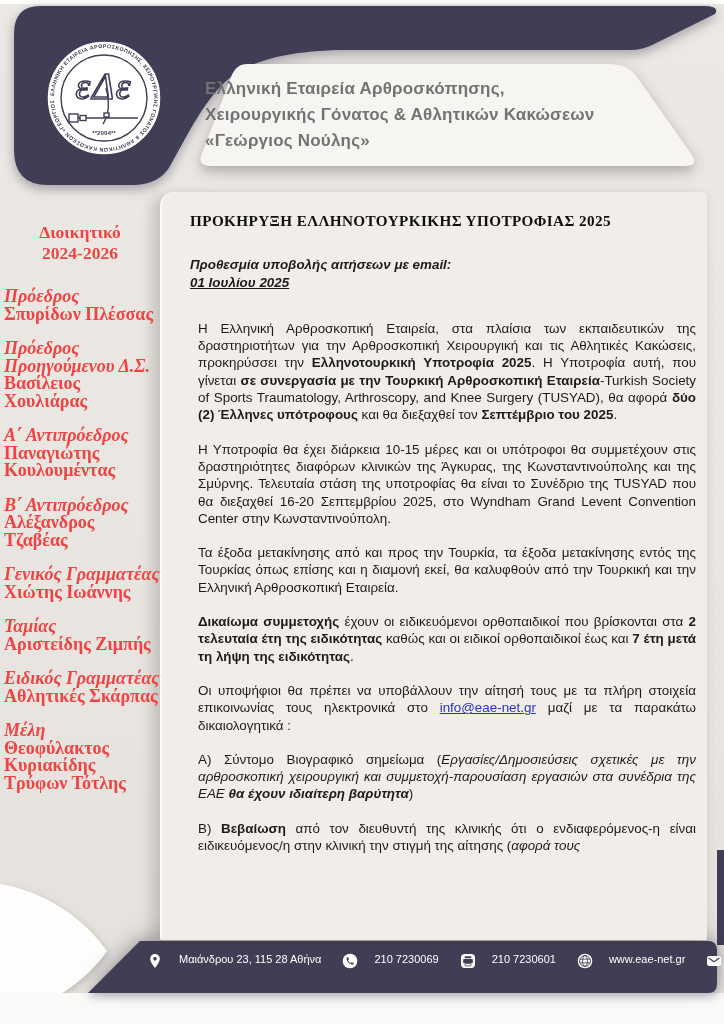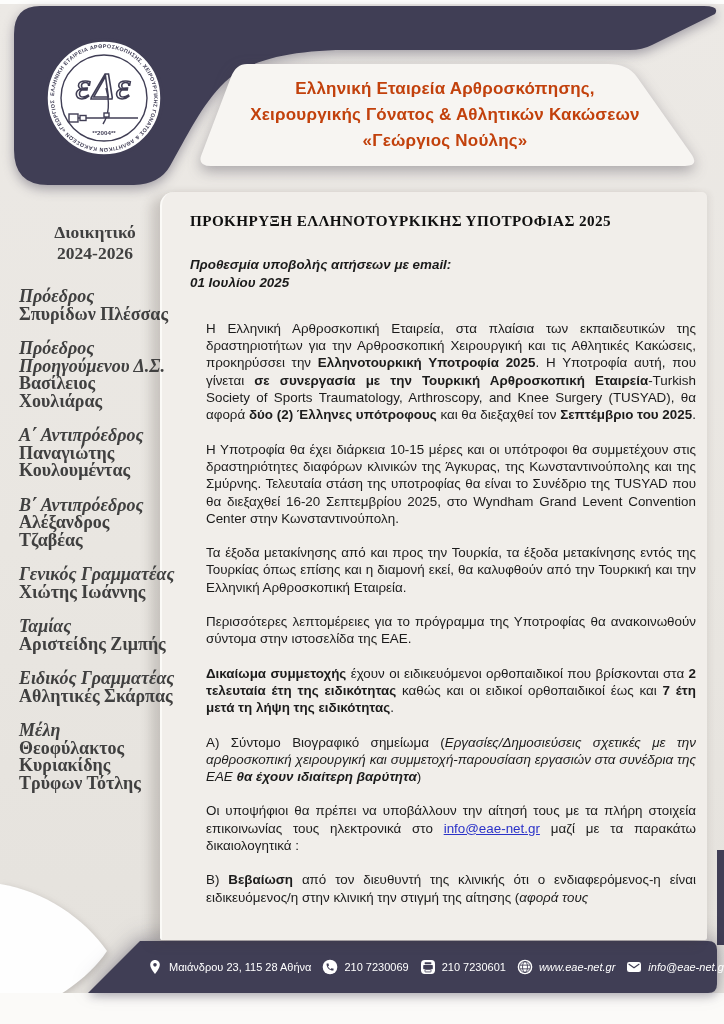--- a/index.html
+++ b/index.html
@@ -3,54 +3,54 @@
 <meta charset="utf-8">
 <style>
   html,body{margin:0;padding:0;background:#ffffff;}
   .page{position:relative;width:724px;height:1024px;background:#fdfdfc;overflow:hidden;
         font-family:"Liberation Sans",sans-serif;}
   .beige-bg{position:absolute;left:0;top:4px;width:724px;height:990px;
         background:linear-gradient(180deg,#ece9e5 0%,#e9e6e1 55%,#e5e2dd 100%);}
   svg.deco{position:absolute;left:0;top:0;width:724px;height:1024px;}
 
   
-  .plate-text{position:absolute;left:205px;top:76px;width:480px;text-align:center;
-        color:#c2410c;font-weight:bold;font-size:17px;line-height:26px;letter-spacing:.2px;}
+  .plate-text{position:absolute;left:205px;top:76px;width:480px;text-align:left;
+        color:#737373;font-weight:bold;font-size:17px;line-height:26px;letter-spacing:.2px;}
 
   
   .logo{position:absolute;left:42px;top:36px;width:124px;height:124px;}
 
   
-  .sidebar{position:absolute;left:15px;top:222px;width:160px;color:#404040;
+  .sidebar{position:absolute;left:0;top:222px;width:160px;color:#ef4444;
         font-family:"Liberation Serif",serif;}
   .board-title{font-size:17.5px;font-weight:bold;text-align:center;line-height:21px;margin:0 6px 24px 6px;}
   .board-item{margin:0 0 17px 4px;font-size:18px;line-height:17.5px;font-weight:bold;}
   .board-item .role{font-style:italic;}
 
   
   .sheet{position:absolute;left:160px;top:192px;width:545px;height:748px;background:#f1eeea;
         border-radius:14px 5px 2px 2px;border-left:2px solid #fbfaf7;
         box-shadow:-9px 4px 12px rgba(70,62,55,.20), 3px 0 6px rgba(70,62,55,.07);}
   .content{position:absolute;left:190px;top:212px;width:506px;color:#1b1b1b;
         font-size:13.4px;line-height:17.3px;text-align:justify;}
   .doc-title{font-family:"Liberation Serif",serif;font-size:15.2px;font-weight:bold;color:#101010;
         letter-spacing:.4px;margin:0 0 27px 0;text-align:left;}
   .deadline{font-weight:bold;font-style:italic;margin:0 0 29px 0;text-align:left;}
-  .deadline .date{}
-  .content p{margin:0 0 17px 16px;}
+  .deadline .date{text-decoration:underline;}
+  .content p{margin:0 0 17px 8px;}
   .content .b{font-weight:bold;}
   .content .i{font-style:italic;}
   .content a.link{color:#2b32c8;text-decoration:underline;cursor:pointer;}
 
   
   .footer-row{position:absolute;left:147px;top:953px;width:565px;height:28px;display:flex;
-        align-items:center;gap:6px;color:#ffffff;font-size:11px;white-space:nowrap;}
+        gap:16px;color:#ffffff;font-size:11px;white-space:nowrap;}
   .footer-row .f-ic{width:16px;height:16px;flex:0 0 auto;display:block;}
   .footer-row .f-txt{margin-right:5px;}
-  .footer-row a.f-txt{color:#ffffff;text-decoration:none;font-style:italic;}
+  .footer-row a.f-txt{color:#ffffff;text-decoration:none;}
 </style>
 </head>
 <body>
 
 <div class="page">
 
   <div class="beige-bg"></div>
 
   <svg class="deco" viewBox="0 0 724 1024">
 
@@ -140,24 +140,23 @@
 
   <div class="content">
     <div class="doc-title">ΠΡΟΚΗΡΥΞΗ ΕΛΛΗΝΟΤΟΥΡΚΙΚΗΣ ΥΠΟΤΡΟΦΙΑΣ 2025</div>
     <div class="deadline">
       <div>Προθεσμία υποβολής αιτήσεων με email:</div>
       <div class="date">01 Ιουλίου 2025</div>
     </div>
     <p><span>Η Ελληνική Αρθροσκοπική Εταιρεία, στα πλαίσια των εκπαιδευτικών της δραστηριοτήτων για την Αρθροσκοπική Χειρουργική και τις Αθλητικές Κακώσεις, προκηρύσσει την </span><span class="b">Ελληνοτουρκική Υποτροφία 2025</span><span>. Η Υποτροφία αυτή, που γίνεται </span><span class="b">σε συνεργασία με την Τουρκική Αρθροσκοπική Εταιρεία</span><span>-Turkish Society of Sports Traumatology, Arthroscopy, and Knee Surgery (TUSYAD), θα αφορά </span><span class="b">δύο (2) Έλληνες υπότροφους</span><span> και θα διεξαχθεί τον </span><span class="b">Σεπτέμβριο του 2025</span><span>.</span></p>
     <p><span>Η Υποτροφία θα έχει διάρκεια 10-15 μέρες και οι υπότροφοι θα συμμετέχουν στις δραστηριότητες διαφόρων κλινικών της Άγκυρας, της Κωνσταντινούπολης και της Σμύρνης. Τελευταία στάση της υποτροφίας θα είναι το Συνέδριο της TUSYAD που θα διεξαχθεί 16-20 Σεπτεμβρίου 2025, στο Wyndham Grand Levent Convention Center στην Κωνσταντινούπολη.</span></p>
     <p><span>Τα έξοδα μετακίνησης από και προς την Τουρκία, τα έξοδα μετακίνησης εντός της Τουρκίας όπως επίσης και η διαμονή εκεί, θα καλυφθούν από την Τουρκική και την Ελληνική Αρθροσκοπική Εταιρεία.</span></p>
-    <p><span>Περισσότερες λεπτομέρειες για το πρόγραμμα της Υποτροφίας θα ανακοινωθούν σύντομα στην ιστοσελίδα της ΕΑΕ.</span></p>
     <p><span class="b">Δικαίωμα συμμετοχής</span><span> έχουν οι ειδικευόμενοι ορθοπαιδικοί που βρίσκονται στα </span><span class="b">2 τελευταία έτη της ειδικότητας</span><span> καθώς και οι ειδικοί ορθοπαιδικοί έως και </span><span class="b">7 έτη μετά τη λήψη της ειδικότητας</span><span>.</span></p>
+    <p><span>Οι υποψήφιοι θα πρέπει να υποβάλλουν την αίτησή τους με τα πλήρη στοιχεία επικοινωνίας τους ηλεκτρονικά στο </span><a class="link">info@eae-net.gr</a><span> μαζί με τα παρακάτω δικαιολογητικά :</span></p>
     <p><span>Α) Σύντομο Βιογραφικό σημείωμα (</span><span class="i">Εργασίες/Δημοσιεύσεις σχετικές με την αρθροσκοπική χειρουργική και συμμετοχή-παρουσίαση εργασιών στα συνέδρια της ΕΑΕ </span><span class="b i">θα έχουν ιδιαίτερη βαρύτητα</span><span>)</span></p>
-    <p><span>Οι υποψήφιοι θα πρέπει να υποβάλλουν την αίτησή τους με τα πλήρη στοιχεία επικοινωνίας τους ηλεκτρονικά στο </span><a class="link">info@eae-net.gr</a><span> μαζί με τα παρακάτω δικαιολογητικά :</span></p>
     <p><span>Β) </span><span class="b">Βεβαίωση</span><span> από τον διευθυντή της κλινικής ότι ο ενδιαφερόμενος-η είναι ειδικευόμενος/η στην κλινική την στιγμή της αίτησης (</span><span class="i">αφορά τους</span></p>
   </div>
 
   <div class="footer-row">
     <svg class="f-ic" viewBox="0 0 24 24">
       <path d="M12 1.5C7.9 1.5 4.8 4.7 4.8 8.8c0 5.3 7.2 13.7 7.2 13.7s7.2-8.4 7.2-13.7c0-4.1-3.1-7.3-7.2-7.3z" fill="#fff"></path>
       <circle cx="12" cy="8.8" r="2.7" fill="#403e55"></circle>
     </svg>
     <span class="f-txt">Μαιάνδρου 23, 115 28 Αθήνα</span>
     <svg class="f-ic" viewBox="0 0 24 24">

